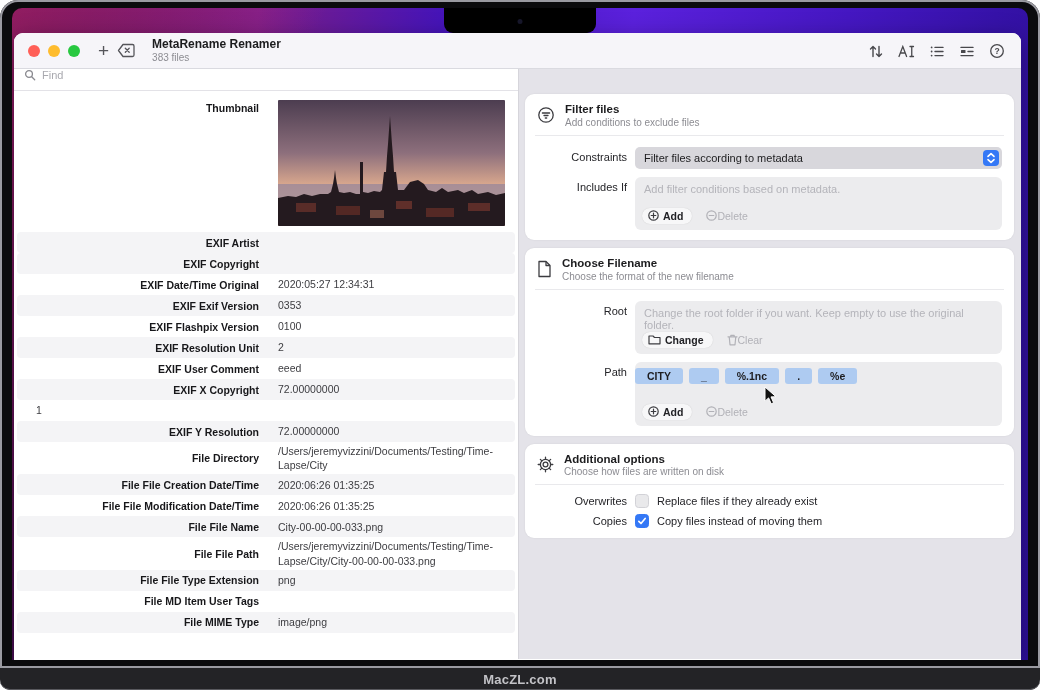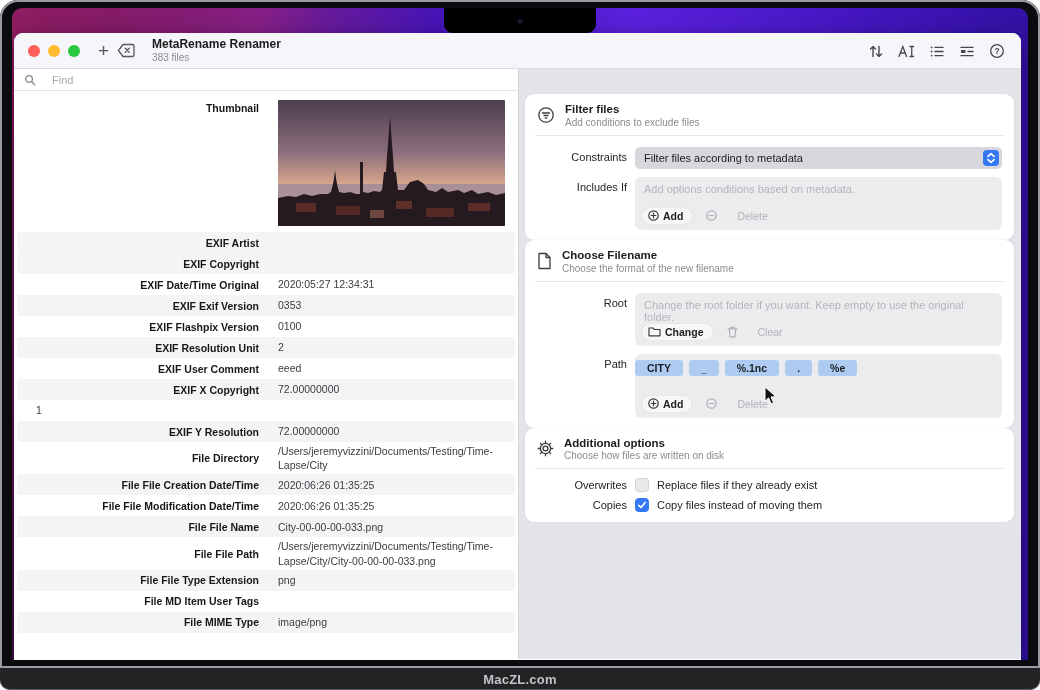--- a/index.html
+++ b/index.html
@@ -35,51 +35,51 @@
   .title-block{margin-left:8px;line-height:1.15;}
   .app-title{font-size:12px;font-weight:bold;color:#1c1c1e;}
   .app-subtitle{font-size:10px;color:#8c8c92;}
   .tb-right{position:absolute;right:16px;top:0;height:36px;display:flex;align-items:center;gap:14px;}
   .tb-icon{background:none;border:none;padding:0;display:flex;align-items:center;}
 
   .content{display:flex;height:calc(100% - 37px);}
 
   
   .left-panel{width:505px;background:#fff;border-right:1px solid #d6d5db;display:flex;flex-direction:column;}
-  .find-bar{height:22px;display:flex;align-items:center;gap:16px;padding:0 10px;border-bottom:1px solid #e3e2e7;}
+  .find-bar{height:22px;display:flex;align-items:flex-start;gap:6px;padding:0 10px;border-bottom:1px solid #e3e2e7;}
   .find-ph{font-size:11px;color:#a9a9af;}
   .meta-table{flex:1;overflow:hidden;font-size:10.5px;padding-top:3px;}
   .meta-row{display:flex;align-items:center;min-height:21px;margin:0 3px;border-radius:4px;padding:2px 0;}
   .meta-row.gray{background:#f4f4f6;}
   .meta-label{width:242px;text-align:right;font-weight:bold;color:#17171a;flex:none;}
   .meta-value{margin-left:19px;width:230px;color:#3c3c40;word-break:break-word;line-height:1.35;}
   .thumb-row{align-items:flex-start;padding:6px 0 6px;}
   .thumb-row .meta-label{padding-top:2px;}
   .thumb-img{display:block;border-radius:1px;}
 
   
   .right-panel{flex:1;background:#e4e3e9;padding:25px 7px 0 6px;overflow:hidden;}
-  .card{background:#fff;border-radius:9px;box-shadow:0 0 2px rgba(0,0,0,.08);margin-bottom:0;overflow:hidden;}
+  .card{background:#fff;border-radius:9px;box-shadow:0 0 2px rgba(0,0,0,.08);margin-bottom:8px;overflow:hidden;}
   .card-head{display:flex;align-items:center;gap:10px;padding:9px 12px 7px;}
   .card-icon{display:flex;align-items:center;color:#3c3c40;}
   .card-title{font-size:11.5px;font-weight:600;color:#1c1c1e;line-height:1.2;}
   .card-sub{font-size:10px;color:#8c8c92;}
   .card-div{border-top:1px solid #e9e9ec;margin:0 10px;}
   .form-row{display:flex;align-items:flex-start;padding:0 12px 0 0;margin-top:11px;}
   .form-label{width:102px;text-align:right;font-size:11px;color:#242428;margin-right:8px;padding-top:4px;flex:none;}
   .popup{flex:1;position:relative;height:22px;background:#d8d7dc;border-radius:5px;display:flex;align-items:center;
          padding:0 26px 0 9px;font-size:11px;color:#1c1c1e;cursor:default;}
   .stepper{position:absolute;right:3px;top:3px;width:16px;height:16px;background:#3478f6;border-radius:4px;
            display:flex;align-items:center;justify-content:center;}
   .gray-box{flex:1;background:#ececee;border-radius:6px;position:relative;}
   .gray-box .ph{font-size:11px;color:#b4b4ba;padding:6px 9px 0;}
   .box-actions{position:absolute;left:7px;bottom:6px;display:flex;align-items:center;gap:10px;}
   .pill{display:flex;align-items:center;gap:4px;background:#f7f7f8;border:none;border-radius:9px;padding:2px 9px 2px 6px;
         font-size:10.5px;font-weight:bold;color:#222226;box-shadow:0 0 1px rgba(0,0,0,.18);}
-  .ghost{display:flex;align-items:center;gap:20px;background:none;border:none;padding:2px 4px;font-size:10.5px;color:#b1b1b7;}
+  .ghost{display:flex;align-items:center;gap:0;background:none;border:none;padding:2px 4px;font-size:10.5px;color:#b1b1b7;}
   .tokens{display:flex;gap:6px;padding:6px 0 0;}
   .token{background:#aecbf1;border-radius:3px;padding:2px 12px;font-size:10.5px;font-weight:bold;color:#1d1d20;}
   .opt-row{display:flex;align-items:center;padding-right:12px;margin-top:9px;}
   .opt-row + .opt-row{margin-top:6px;}
   .opt-row .form-label{padding-top:0;}
   .checkbox{width:14px;height:14px;border-radius:3.5px;background:#e9e9eb;border:1px solid #d2d2d7;flex:none;
             display:flex;align-items:center;justify-content:center;}
   .checkbox.checked{background:#3478f6;border-color:#3478f6;}
   .opt-text{font-size:11px;color:#242428;margin-left:8px;}
   .pad-bottom{height:10px;}
@@ -291,21 +291,21 @@
                     <svg width="10" height="12" viewBox="0 0 10 12" fill="none" stroke="#fff" stroke-width="1.6" stroke-linecap="round" stroke-linejoin="round">
                       <path d="M2,4.4 L5,1.6 L8,4.4"></path>
                         <path d="M2,7.6 L5,10.4 L8,7.6"></path>
                     </svg>
                   </span>
                 </div>
               </div>
               <div class="form-row" style="margin-top:8px;">
                 <div class="form-label">Includes If</div>
                 <div class="gray-box" style="height:53px;">
-                  <div class="ph">Add options conditions based on metadata.</div>
+                  <div class="ph">Add filter conditions based on metadata.</div>
                   <div class="box-actions">
                     <button class="pill">
                       <svg width="11" height="11" viewBox="0 0 11 11" fill="none" stroke="#3c3c40" stroke-width="1.2" stroke-linecap="round">
                           <circle cx="5.5" cy="5.5" r="4.7"></circle>
                           <path d="M5.5,3.2 V7.8 M3.2,5.5 H7.8"></path>
                         </svg>
                       <span>Add</span>
                     </button>
                     <button class="ghost">
                       <svg width="11" height="11" viewBox="0 0 11 11" fill="none" stroke="#b1b1b7" stroke-width="1.2" stroke-linecap="round">

